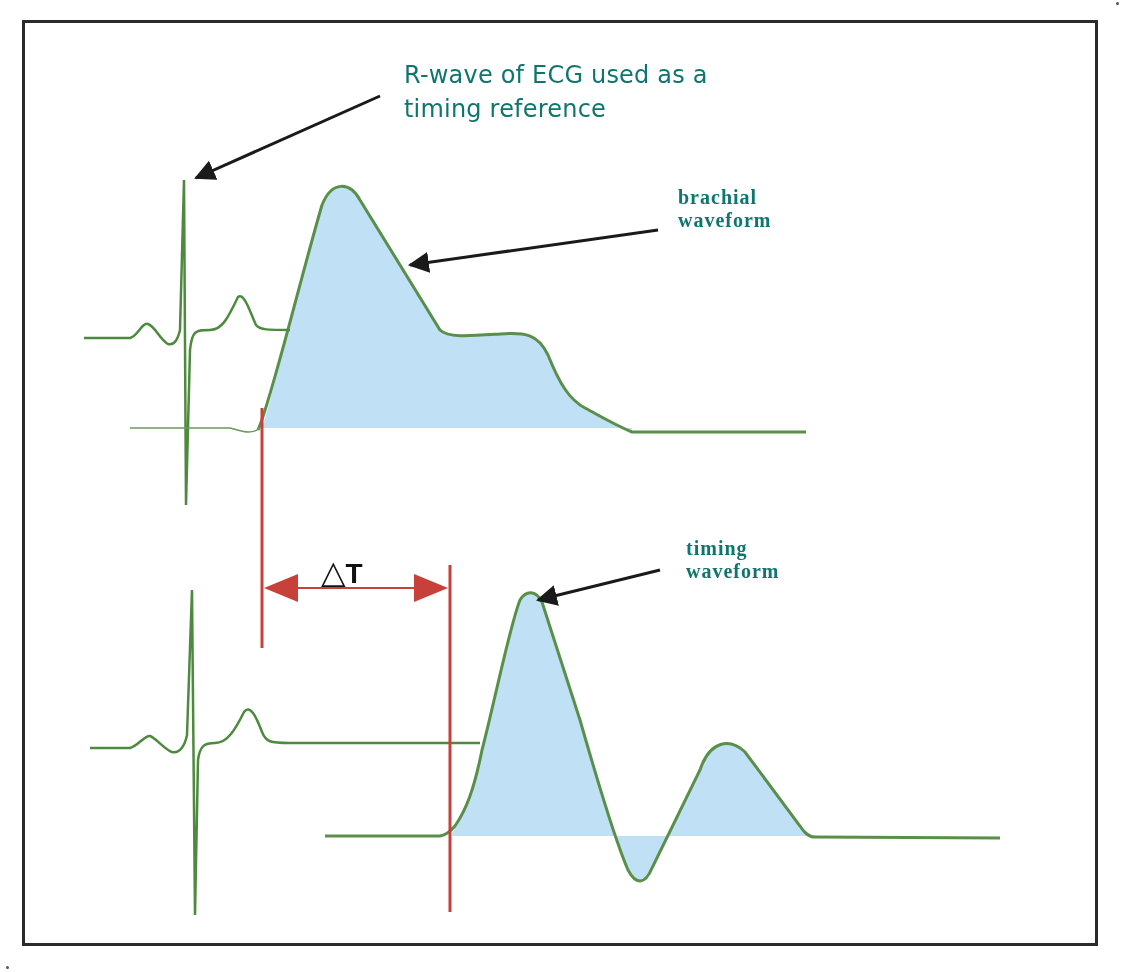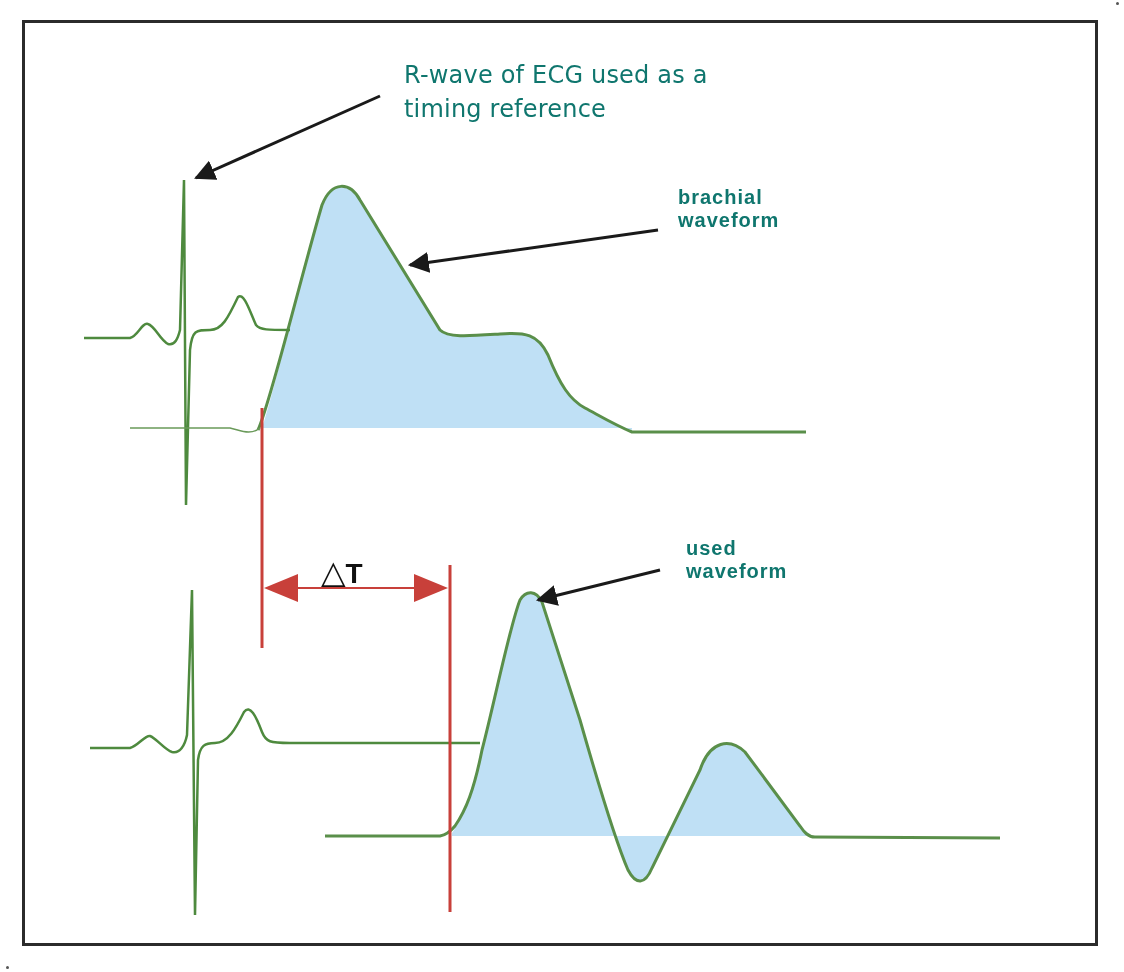--- a/index.html
+++ b/index.html
@@ -4,21 +4,21 @@
 <style>
   html, body { margin: 0; padding: 0; background: #ffffff; }
   body { width: 1124px; height: 972px; position: relative; overflow: hidden; }
   #frame {
     position: absolute; left: 22px; top: 20px; width: 1076px; height: 926px;
     border: 3px solid #2b2b2b; box-sizing: border-box; background: #fff;
   }
   svg { position: absolute; left: 0; top: 0; }
   .lbl { position: absolute; color: #0f766e; white-space: pre-line; }
   .lbl-title { font-family: "DejaVu Sans", sans-serif; font-size: 24px; line-height: 34px; left: 404px; top: 58px; letter-spacing: 0.2px; }
-  .lbl-wave { font-family: Liberation Sans, sans-serif; font-weight: bold; font-size: 20px; line-height: 23px; letter-spacing: 1px; }
+  .lbl-wave { font-family: Liberation Serif, serif; font-weight: bold; font-size: 20px; line-height: 23px; letter-spacing: 1px; }
   .lbl-brachial { left: 678px; top: 186px; }
   .lbl-ankle { left: 686px; top: 537px; }
   .lbl-delta { position: absolute; left: 321px; top: 553px; font-family: "Liberation Sans", sans-serif; font-weight: bold; font-size: 28px; color: #111; }
   .dot { position: absolute; width: 3px; height: 3px; background: #555; border-radius: 50%; }
 </style>
 </head>
 <body>
 
 <div id="frame"></div>
 
@@ -61,19 +61,19 @@
     <line x1="380" y1="96" x2="196" y2="178" stroke="#1a1a1a" stroke-width="3" marker-end="url(#blkArrow)"></line>
     <line x1="658" y1="230" x2="410" y2="265" stroke="#1a1a1a" stroke-width="3" marker-end="url(#blkArrow)"></line>
     <line x1="660" y1="570" x2="538" y2="600" stroke="#1a1a1a" stroke-width="3" marker-end="url(#blkArrow)"></line>
   </g>
 </svg>
 
 <div class="lbl lbl-title">R-wave of ECG used as a
 timing reference</div>
 <div class="lbl lbl-wave lbl-brachial">brachial
 waveform</div>
-<div class="lbl lbl-wave lbl-ankle">used
+<div class="lbl lbl-wave lbl-ankle">timing
 waveform</div>
 <div class="lbl-delta">
   <span style="font-weight:normal;font-size:32px;">△</span><span>T</span>
 </div>
 <div class="dot" style="left:1116px;top:2px;"></div>
 <div class="dot" style="left:6px;top:966px;"></div>
 
 </body></html>

